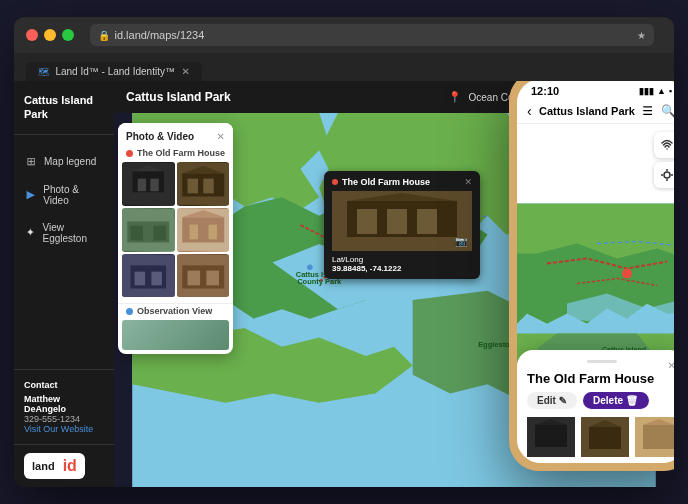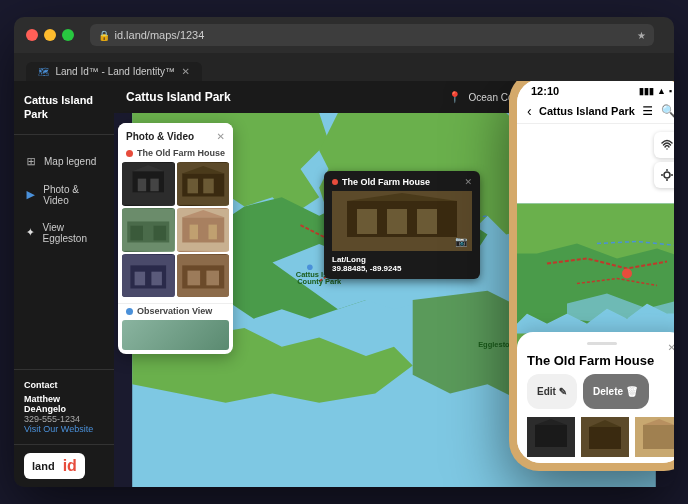--- a/index.html
+++ b/index.html
@@ -415,21 +415,21 @@
     }
 
     .map-popup-coords {
       color: #aaa;
       font-size: 8px;
       margin-top: 3px;
     }
 
     .map-popup-coords span {
       color: #fff;
-      font-weight: 700;
+      font-weight: 400;
     }
 
     
     .phone-mockup {
       position: absolute;
       right: -20px;
       top: -10px;
       width: 185px;
       height: 400px;
       background: #d4a96a;
@@ -582,23 +582,23 @@
       font-size: 10px;
       font-weight: 600;
       color: #333;
       display: flex;
       align-items: center;
       gap: 3px;
       cursor: pointer;
     }
 
     .btn-delete {
-      background: #737373;
+      background: #4c1d95;
       border-radius: 12px;
-      padding: 12px 10px;
+      padding: 3px 10px;
       font-size: 10px;
       font-weight: 600;
       color: #fff;
       display: flex;
       align-items: center;
       gap: 3px;
       cursor: pointer;
     }
 
     .bottom-sheet-photos {
@@ -806,21 +806,21 @@
               <rect x="15" y="10" width="110" height="36" fill="#3a2a10"></rect>
               <rect x="25" y="18" width="20" height="25" fill="#6b5a35"></rect>
               <rect x="55" y="18" width="20" height="25" fill="#6b5a35"></rect>
               <rect x="85" y="18" width="20" height="25" fill="#6b5a35"></rect>
               <polygon points="15,10 70,2 125,10" fill="#4a3a1a"></polygon>
             </svg>
           <span class="popup-camera-icon">📷</span>
         </div>
         <div class="map-popup-coords">
           <span>Lat/Long</span><br>
-          <span style="color:#fff;font-weight:600;">39.88485, -89.9245</span>
+          <span style="color:#fff;font-weight:600;">39.88485, -74.1222</span>
         </div>
       </div>
 
       <div class="phone-mockup">
         <div class="phone-inner">
 
           <div class="phone-status-bar">
             <span class="phone-time">12:10</span>
             <div class="phone-icons">
               <span>▮▮▮</span>

